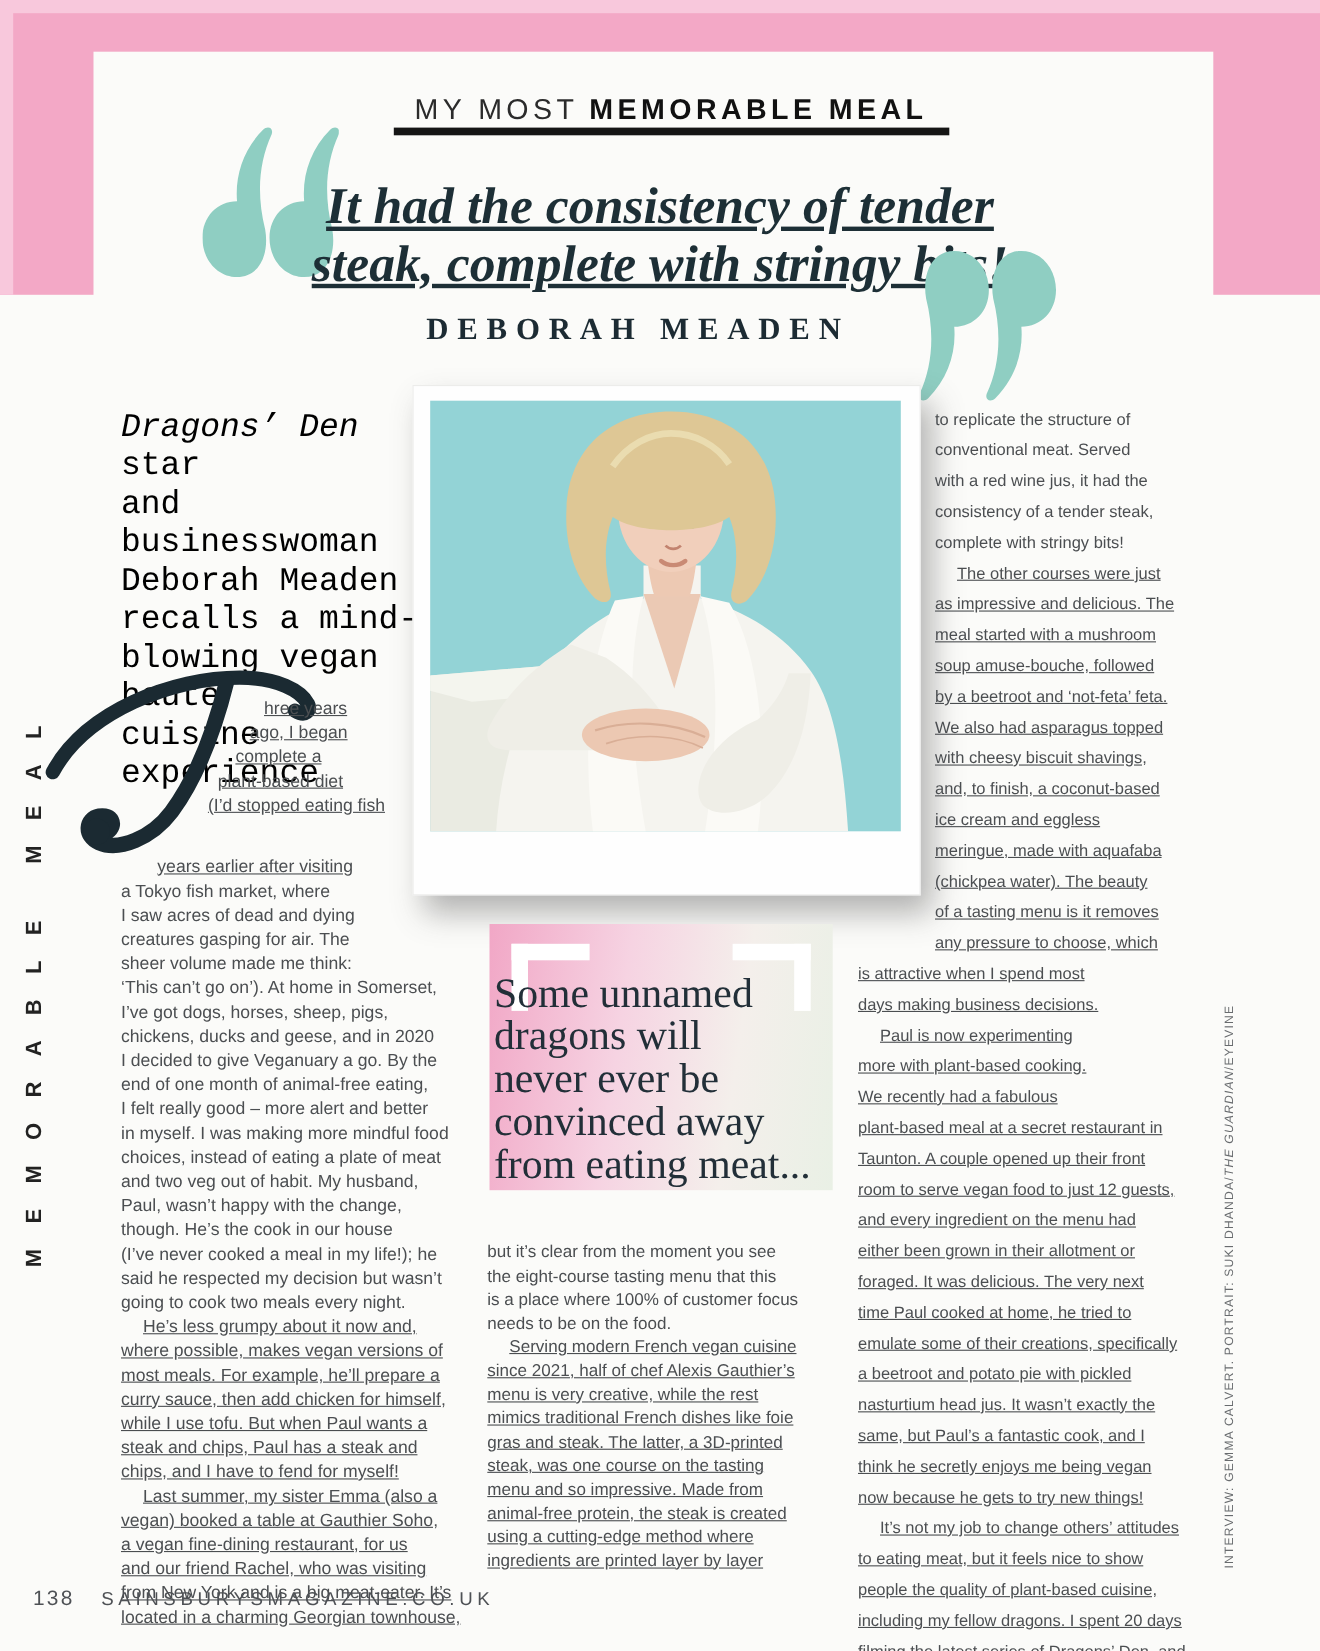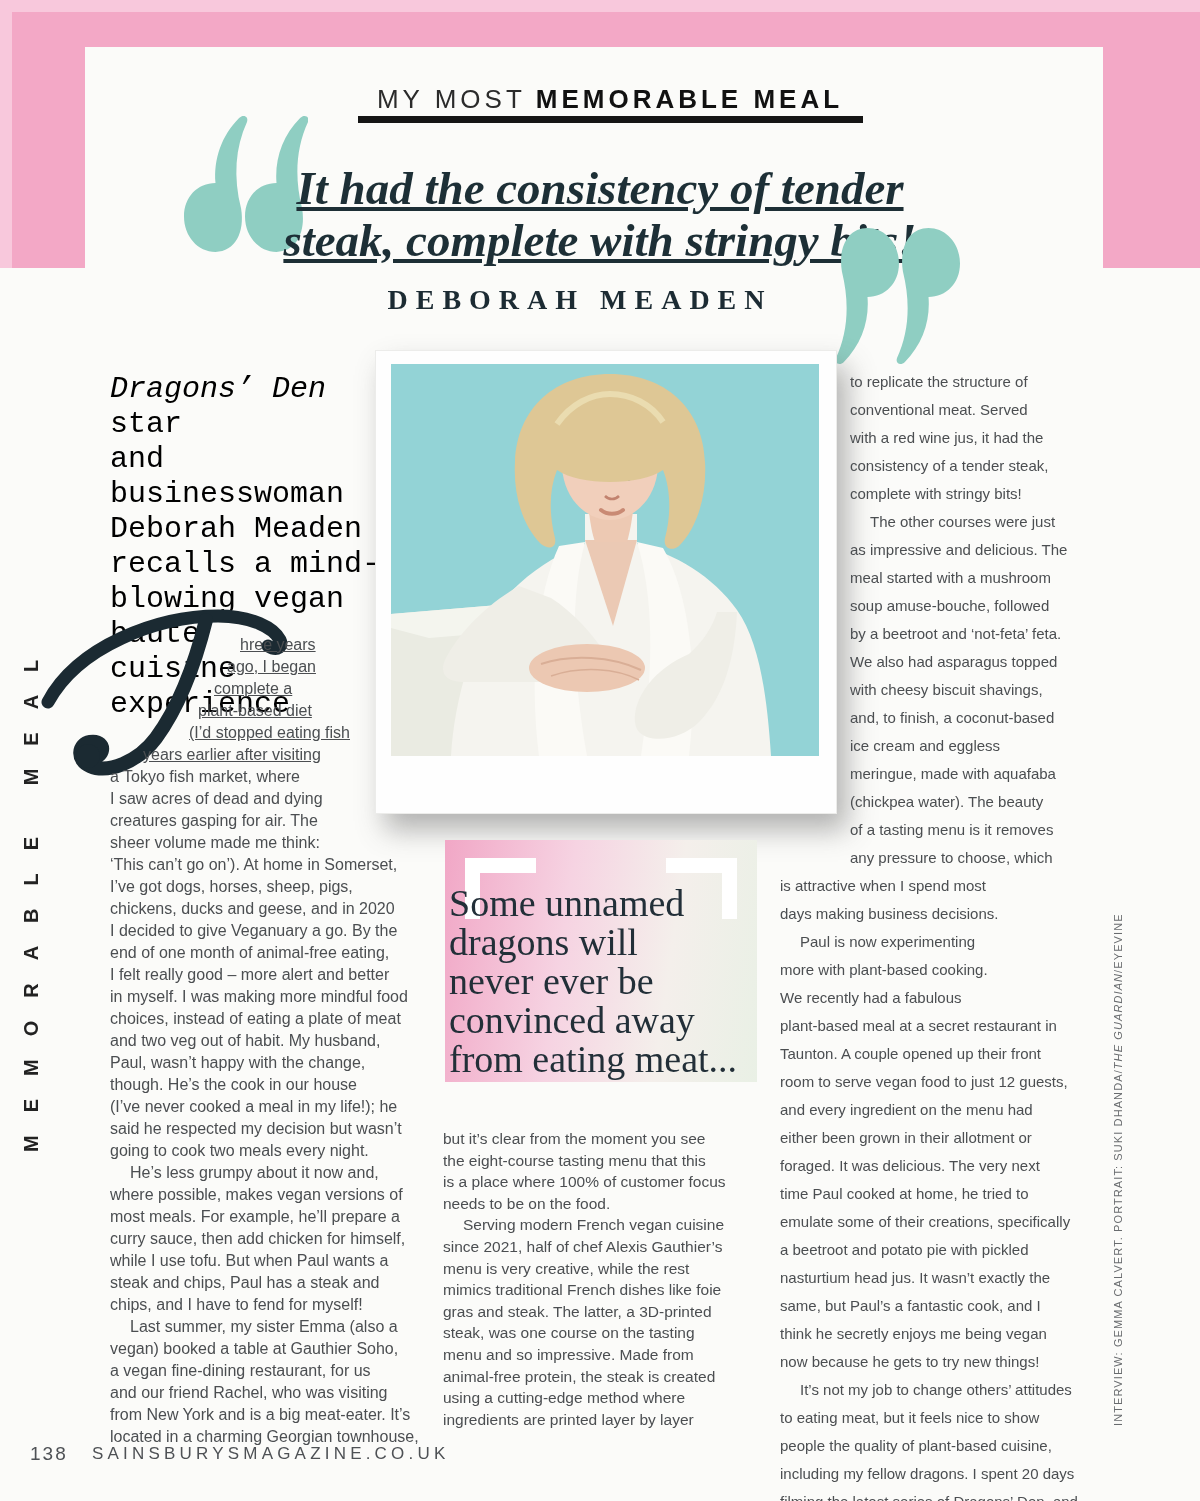--- a/index.html
+++ b/index.html
@@ -44,23 +44,23 @@
   
   .bodytext{color:#4B4E51;}
   .pre{white-space:pre-line;}
   .col1{position:absolute;left:110px;top:634px;width:322px;font-size:16px;line-height:22px;}
   .col1 .wrap-line{height:22px;text-decoration:underline;}
   .col1 .wrap-line:nth-child(2){padding-left:130px;}
   .col1 .wrap-line:nth-child(3){padding-left:117px;}
   .col1 .wrap-line:nth-child(4){padding-left:104px;}
   .col1 .wrap-line:nth-child(5){padding-left:88px;}
   .col1 .wrap-line:nth-child(6){padding-left:79px;}
-  .col1 .wrap-line:nth-child(7){padding-left:33px;}
+  .col1 .wrap-line:nth-child(7){padding-left:33px;margin-top:34px;}
   .para{margin:0;}
-  .indent{text-indent:20px;}
+  .indent{text-indent:20px;text-decoration:underline;}
 
   .col2{position:absolute;left:443px;top:1128px;width:330px;font-size:15.5px;line-height:21.6px;}
   .col3{position:absolute;left:780px;top:368px;width:330px;font-size:15px;line-height:28px;}
   .col3-spacer{float:left;width:70px;height:492px;}
   .outro .it{font-style:italic;}
   .end-mark{font-size:13px;color:#1B1B1B;margin-left:4px;}
 
   
   .photo{position:absolute;left:375px;top:350px;width:460px;height:462px;background:#FEFEFE;
     border:1px solid #ECECEA;box-shadow:10px 16px 26px rgba(90,90,90,.45);}

